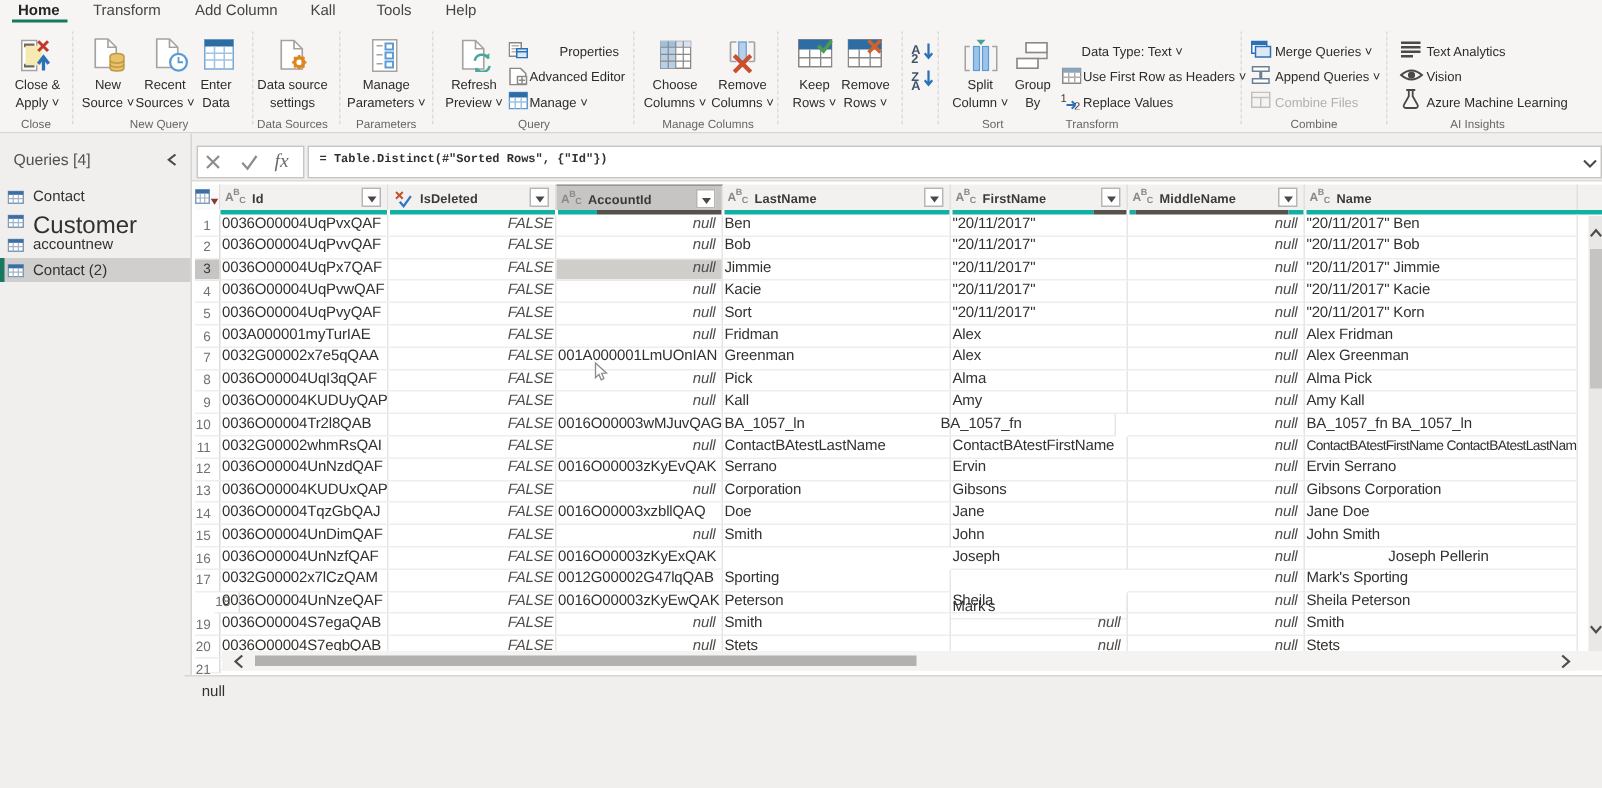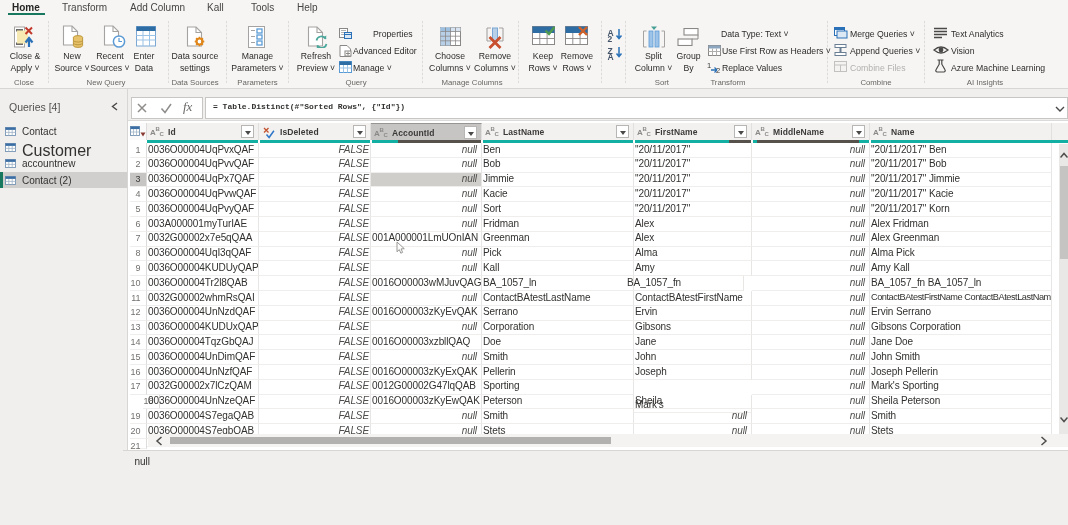--- a/index.html
+++ b/index.html
@@ -444,24 +444,23 @@
 <div class="cell nullv" style="left:259px;top:350.20000000000005px;width:112px;height:14.8px;padding-right:1px;">FALSE</div>
 <div class="cell nullv" style="left:371px;top:350.20000000000005px;width:111px;height:14.8px;">null</div>
 <div class="cell" style="left:482px;top:350.20000000000005px;width:152px;height:14.8px;">Smith</div>
 <div class="cell" style="left:634px;top:350.20000000000005px;width:118px;height:14.8px;">John</div>
 <div class="cell nullv" style="left:752px;top:350.20000000000005px;width:118px;height:14.8px;">null</div>
 <div class="cell" style="left:870px;top:350.20000000000005px;width:182px;height:14.8px;">John Smith</div>
 <div class="rn" style="top:365.0px;height:14.8px;">16</div>
 <div class="cell" style="left:147px;top:365.0px;width:112px;height:14.8px;">0036O00004UnNzfQAF</div>
 <div class="cell nullv" style="left:259px;top:365.0px;width:112px;height:14.8px;padding-right:1px;">FALSE</div>
 <div class="cell" style="left:371px;top:365.0px;width:111px;height:14.8px;">0016O00003zKyExQAK</div>
-<div class="cell" style="left:482px;top:365.0px;width:152px;height:14.8px;">Pellerin</div>
 <div class="cell" style="left:634px;top:365.0px;width:118px;height:14.8px;">Joseph</div>
 <div class="cell nullv" style="left:752px;top:365.0px;width:118px;height:14.8px;">null</div>
-<div class="cell" style="left:870px;top:365.0px;width:182px;height:14.8px;">Joseph Pellerin</div>
+<div class="cell" style="left:870px;top:365.0px;width:182px;height:14.8px;text-align:center;">Joseph Pellerin</div>
 <div class="rn" style="top:379.8px;height:14.8px;">17</div>
 <div class="cell" style="left:147px;top:379.8px;width:112px;height:14.8px;">0032G00002x7lCzQAM</div>
 <div class="cell nullv" style="left:259px;top:379.8px;width:112px;height:14.8px;padding-right:1px;">FALSE</div>
 <div class="cell" style="left:371px;top:379.8px;width:111px;height:14.8px;">0012G00002G47lqQAB</div>
 <div class="cell" style="left:482px;top:379.8px;width:152px;height:14.8px;">Sporting</div>
 <div class="cell" style="left:634px;top:398px;width:118px;height:14.8px;">Mark's</div>
 <div class="cell nullv" style="left:752px;top:379.8px;width:118px;height:14.8px;">null</div>
 <div class="cell" style="left:870px;top:379.8px;width:182px;height:14.8px;">Mark's Sporting</div>
 <div class="rn" style="top:394.6px;height:14.8px;margin-left:13px;">18</div>
 <div class="cell" style="left:147px;top:394.6px;width:112px;height:14.8px;">0036O00004UnNzeQAF</div>

